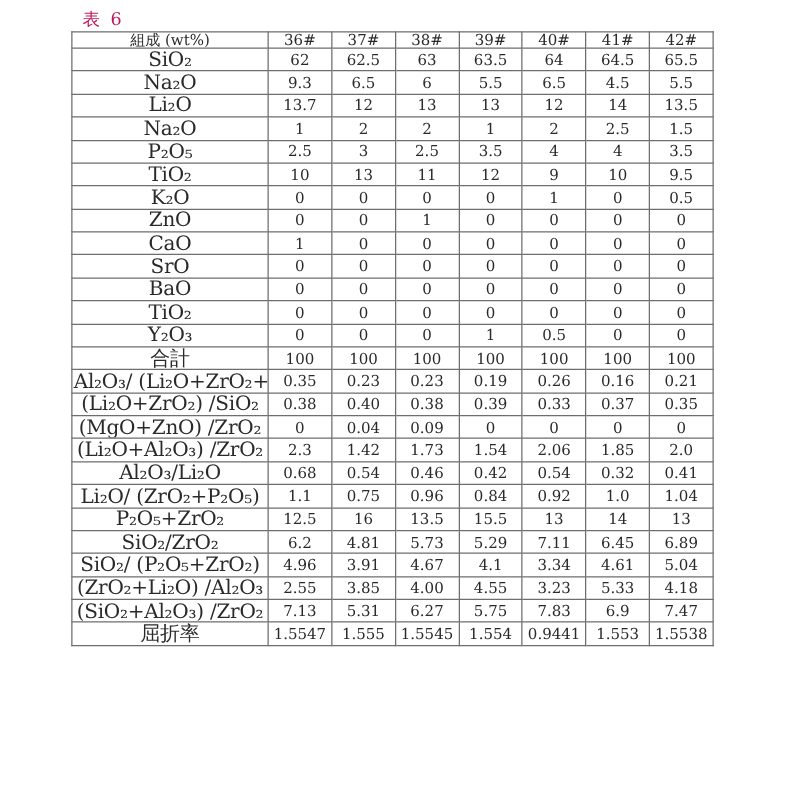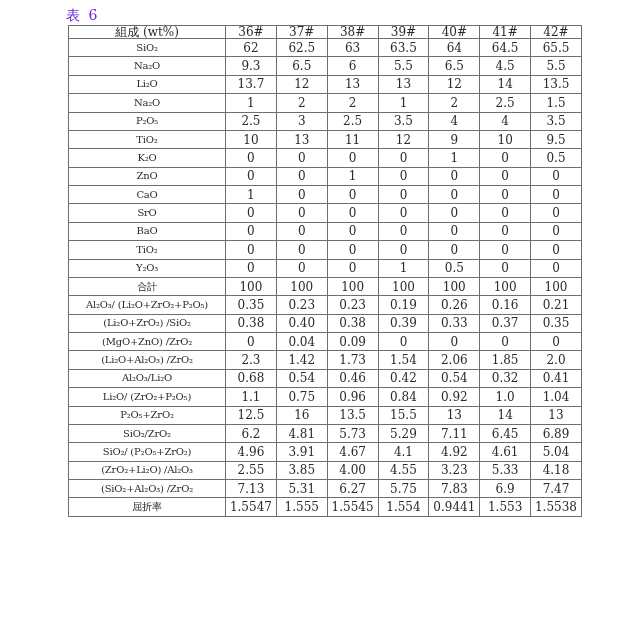--- a/index.html
+++ b/index.html
@@ -16,25 +16,25 @@
     width: 640px;
     height: 640px;
     overflow: hidden;
   }
   .caption {
     position: absolute;
     left: 66px;
     top: 7px;
     font-size: 14px;
     letter-spacing: 2px;
-    color: #6d28d9;
+    color: #be185d;
   }
   table.comp {
     position: absolute;
-    left: 68px;
+    left: 57px;
     top: 25px;
     width: 513px;
     height: 492px;
     border-collapse: collapse;
     table-layout: fixed;
     padding-left: 20px;
   }
   table.comp col.c-label { width: 157px; }
   table.comp col.c-data  { width: 50.85px; }
   table.comp th,
@@ -44,21 +44,21 @@
     vertical-align: middle;
     font-size: 12px;
     font-weight: normal;
     padding: 0 1px;
     line-height: 1;
     white-space: nowrap;
     overflow: hidden;
     color: #2a2a2a;
   }
   table.comp td.lbl {
-    font-size: 10px;
+    font-size: 16px;
     letter-spacing: -0.2px;
   }
 </style>
 </head>
 <body>
 
 <div class="page">
   <div class="caption">表 6</div>
 
   <table class="comp">
@@ -304,21 +304,21 @@
           <td>7.11</td>
           <td>6.45</td>
           <td>6.89</td>
         </tr>
         <tr>
           <td class="lbl">SiO₂/ (P₂O₅+ZrO₂)</td>
           <td>4.96</td>
           <td>3.91</td>
           <td>4.67</td>
           <td>4.1</td>
-          <td>4.92</td>
+          <td>3.34</td>
           <td>4.61</td>
           <td>5.04</td>
         </tr>
         <tr>
           <td class="lbl">(ZrO₂+Li₂O) /Al₂O₃</td>
           <td>2.55</td>
           <td>3.85</td>
           <td>4.00</td>
           <td>4.55</td>
           <td>3.23</td>

